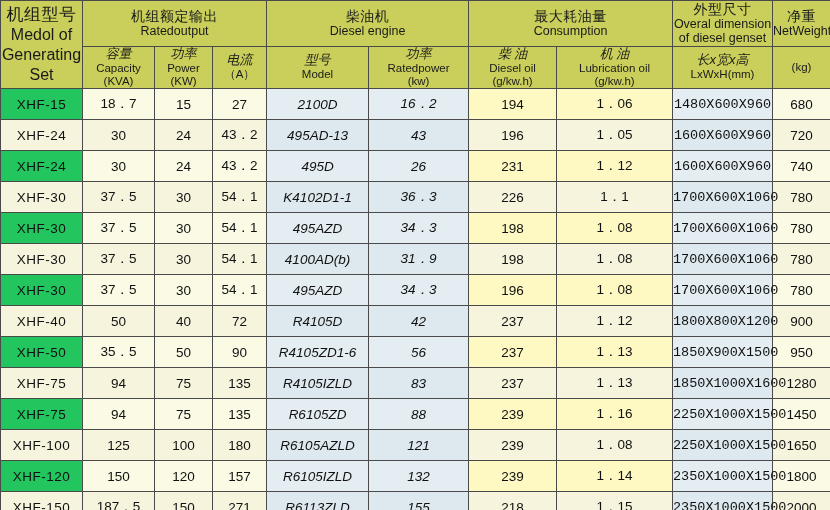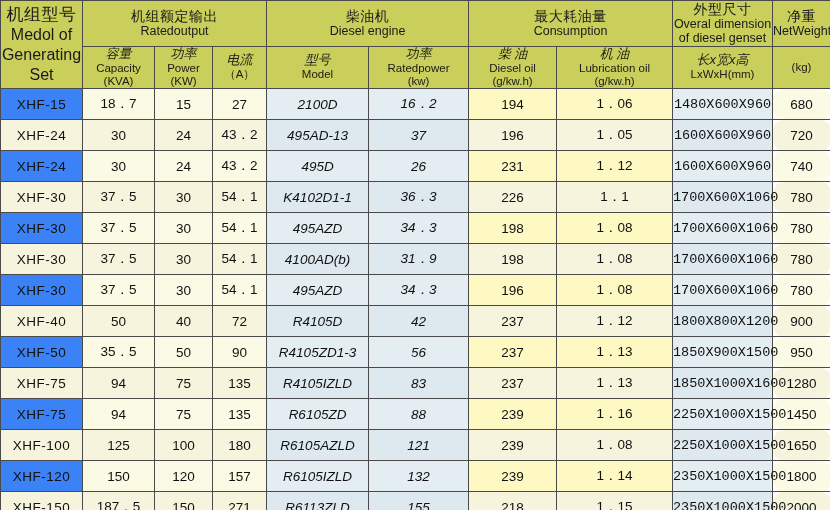--- a/index.html
+++ b/index.html
@@ -68,41 +68,40 @@
   .hdr-left .cn { font-size: 17px; display: block; }
   .hdr-left .en { font-size: 16px; display: block; }
 
   
   tbody td {
     height: 30px;
     font-size: 13.5px;
     color: #111;
   }
   .col-model {
-    background: #3b82f6;
+    background: #22c55e;
     font-size: 13.5px;
     letter-spacing: 0.5px;
   }
   .col-rated {
     background: #fbfae4;
   }
   .col-engine {
     background: #e4eef2;
     font-style: italic;
   }
   .col-cons {
     background: #fef9c3;
   }
   .col-dim {
     background: #e4eef2;
     font-family: Liberation Mono, monospace;
   }
   .col-weight {
     background: #fbfae4;
-    border-radius: 11px;
   }
   
   tbody tr:nth-child(even) .col-model,
   tbody tr:nth-child(even) .col-rated,
   tbody tr:nth-child(even) .col-cons,
   tbody tr:nth-child(even) .col-weight {
     background: #f6f4dd;
   }
   tbody tr:nth-child(even) .col-engine,
   tbody tr:nth-child(even) .col-dim {
@@ -207,21 +206,21 @@
         <td class="col-cons">1．06</td>
         <td class="col-dim">1480X600X960</td>
         <td class="col-weight">680</td>
       </tr>
       <tr>
         <td class="col-model">XHF-24</td>
         <td class="col-rated">30</td>
         <td class="col-rated">24</td>
         <td class="col-rated">43．2</td>
         <td class="col-engine">495AD-13</td>
-        <td class="col-engine">37</td>
+        <td class="col-engine">43</td>
         <td class="col-cons">196</td>
         <td class="col-cons">1．05</td>
         <td class="col-dim">1600X600X960</td>
         <td class="col-weight">720</td>
       </tr>
       <tr>
         <td class="col-model">XHF-24</td>
         <td class="col-rated">30</td>
         <td class="col-rated">24</td>
         <td class="col-rated">43．2</td>
@@ -290,21 +289,21 @@
         <td class="col-cons">237</td>
         <td class="col-cons">1．12</td>
         <td class="col-dim">1800X800X1200</td>
         <td class="col-weight">900</td>
       </tr>
       <tr>
         <td class="col-model">XHF-50</td>
         <td class="col-rated">35．5</td>
         <td class="col-rated">50</td>
         <td class="col-rated">90</td>
-        <td class="col-engine">R4105ZD1-3</td>
+        <td class="col-engine">R4105ZD1-6</td>
         <td class="col-engine">56</td>
         <td class="col-cons">237</td>
         <td class="col-cons">1．13</td>
         <td class="col-dim">1850X900X1500</td>
         <td class="col-weight">950</td>
       </tr>
       <tr>
         <td class="col-model">XHF-75</td>
         <td class="col-rated">94</td>
         <td class="col-rated">75</td>

